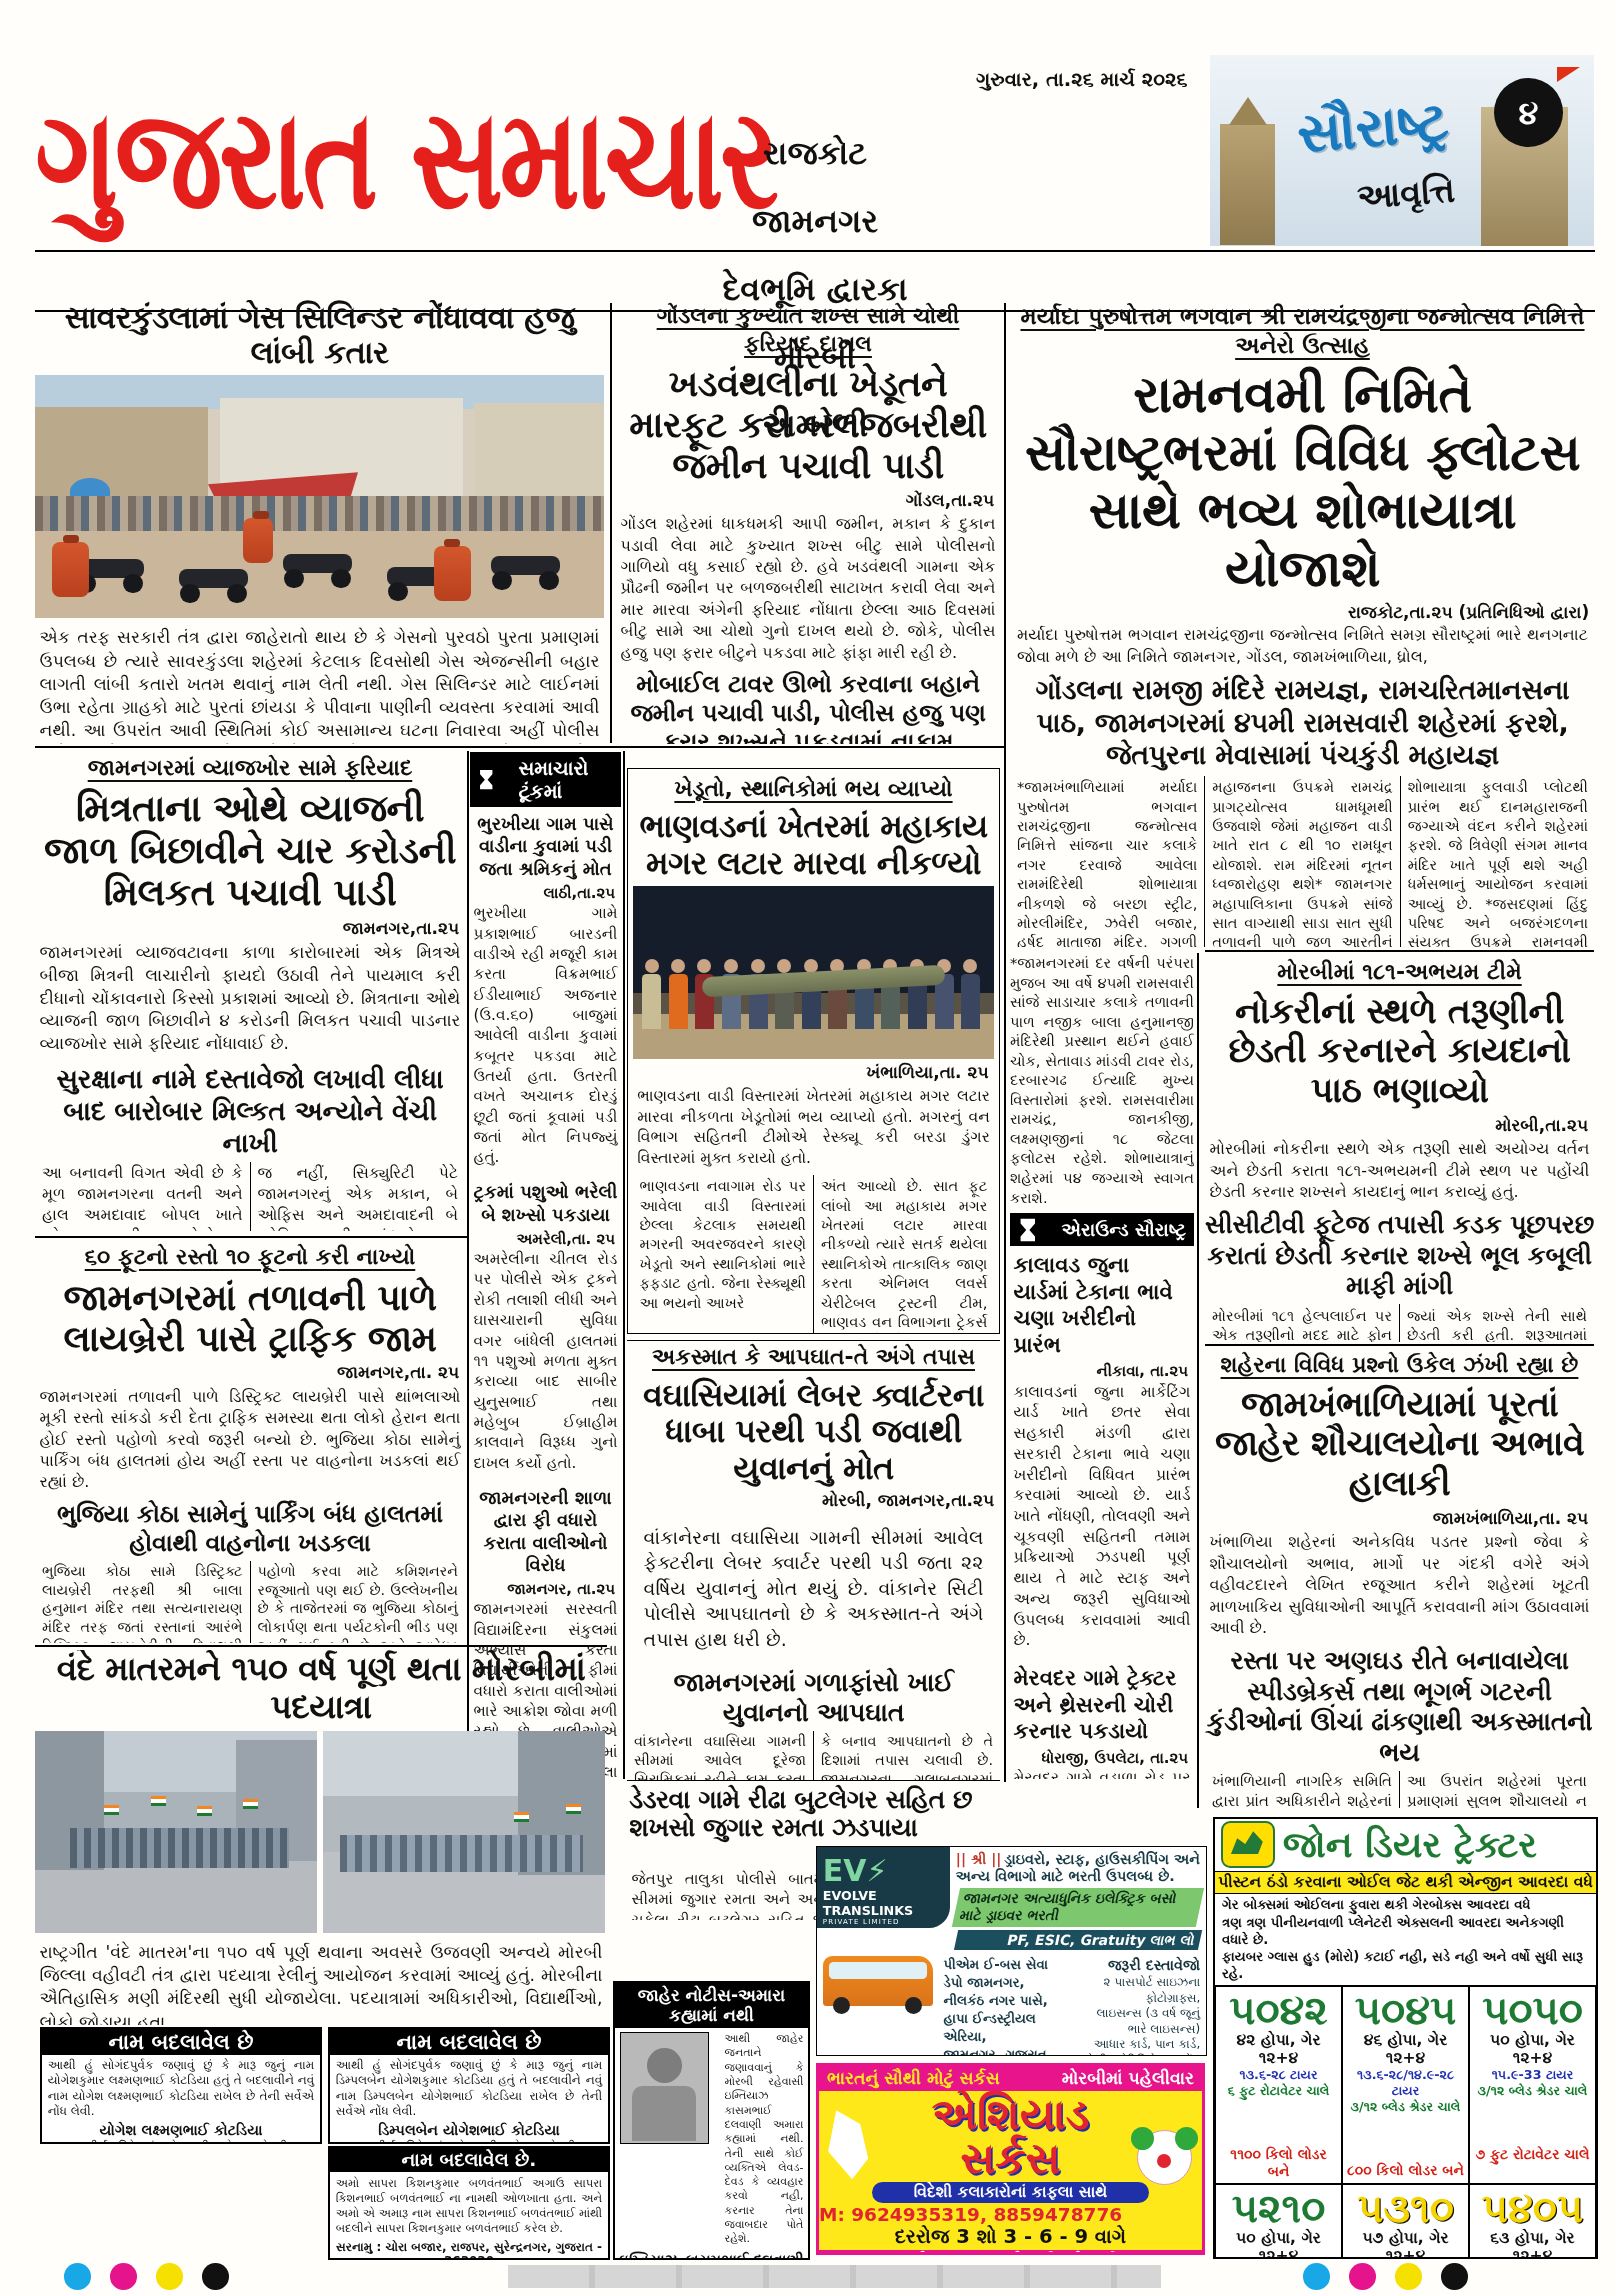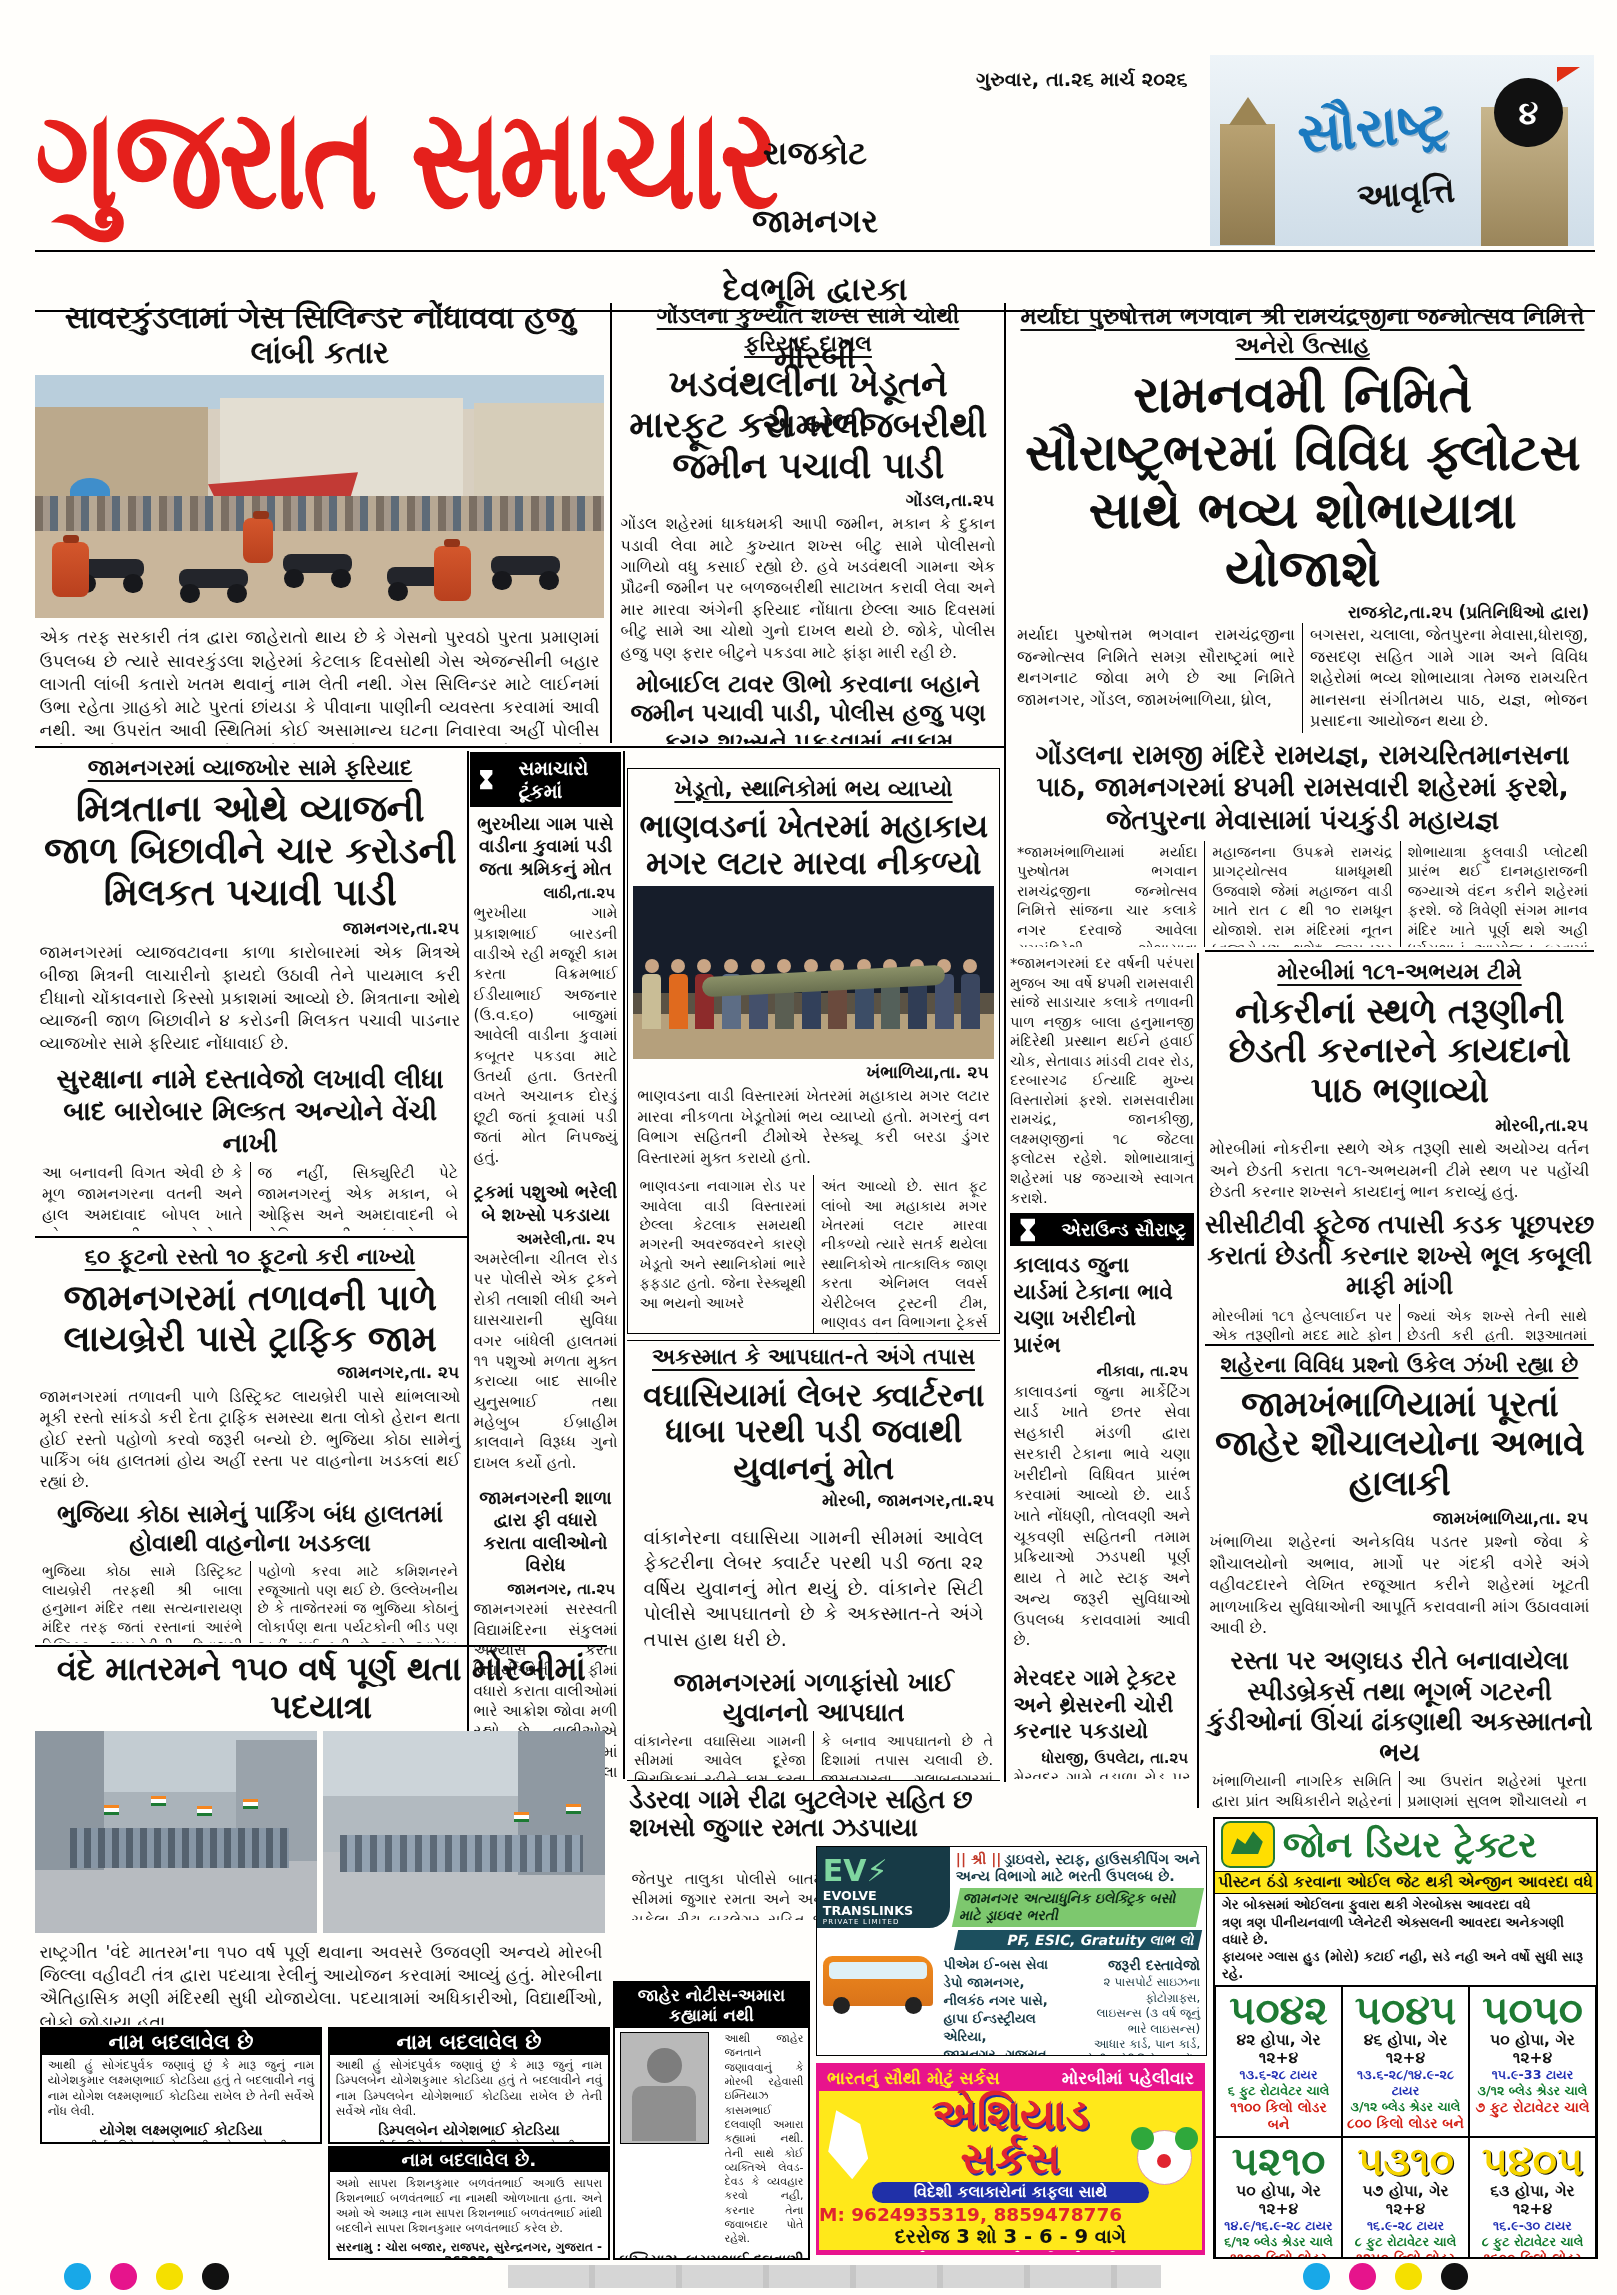--- a/index.html
+++ b/index.html
@@ -32,21 +32,21 @@
   .bike{position:absolute;width:69px;height:19.6px;background:#23252b;border-radius:8px;}
   .bike:before,.bike:after{content:"";position:absolute;bottom:-15px;width:19.6px;height:19.6px;border-radius:50%;background:#17181c;}
   .bike:before{left:1.2px}.bike:after{right:1.2px}
   .cyl{position:absolute;width:37px;height:55px;background:linear-gradient(#d4572c,#b9401e);border-radius:8px;}
   .cyl:before{content:"";position:absolute;top:-7px;left:10.4px;width:16px;height:8px;background:#933418;border-radius:3.5px;}
   .jdcell{border:1.2px solid #000;padding:2.3px 3.5px;text-align:center;overflow:hidden;}
   .jdno{font-weight:900;font-size:40px;line-height:1.05;}
   .jdl1{font-weight:800;font-size:15.6px;}
   .jdl2{font-weight:700;font-size:12.7px;color:#2230b4;}
   .jdl3{font-weight:700;font-size:12.7px;color:#117a2c;}
-  .jdl4{font-weight:800;font-size:14px;color:#d42015;}
+  .jdl4{font-weight:800;font-size:14px;color:#d42015;margin-top:47px;}
   .temple{position:absolute;background:linear-gradient(#b9a272,#8f7a4f);}
   .temple:before{content:"";position:absolute;top:-26.6px;left:50%;transform:translateX(-50%);
     border-left:19.6px solid transparent;border-right:19.6px solid transparent;border-bottom:28px solid #9c8554;}
 </style>
 </head>
 <body>
 
 <div id="paper">
 
   <div class="abs" style="left:976px;top:68px;font-size:19.6px;font-weight:700;">ગુરુવાર, તા.૨૬ માર્ચ ૨૦૨૬</div>
@@ -117,21 +117,20 @@
     <div class="subhead" style="font-size:24px;margin:4.6px 0 3.5px;">મોબાઈલ ટાવર ઊભો કરવાના બહાને જમીન પચાવી પાડી, પોલીસ હજુ પણ ફરાર શખ્સને પકડવામાં નાકામ</div>
 
   </section>
 
   <section class="abs" style="left:1010px;top:300px;width:585px;height:647px;overflow:hidden;">
     <div class="kicker" style="font-size:23px;">મર્યાદા પુરુષોત્તમ ભગવાન શ્રી રામચંદ્રજીના જન્મોત્સવ નિમિત્તે અનેરો ઉત્સાહ</div>
     <div class="headline" style="font-size:51px;">રામનવમી નિમિતે સૌરાષ્ટ્રભરમાં વિવિધ ફ્લોટસ સાથે ભવ્ય શોભાયાત્રા યોજાશે</div>
     <div class="dateline">રાજકોટ,તા.૨૫ (પ્રતિનિધિઓ દ્વારા)</div>
     <div class="cols">
       <div style="font-size:16px;line-height:1.35;text-align:justify;">મર્યાદા પુરુષોત્તમ ભગવાન રામચંદ્રજીના જન્મોત્સવ નિમિતે સમગ્ર સૌરાષ્ટ્રમાં ભારે થનગનાટ જોવા મળે છે આ નિમિતે જામનગર, ગોંડલ, જામખંભાળિયા, ધ્રોલ,</div>
-      <div style="font-size:16px;line-height:1.35;text-align:justify;">બગસરા, ચલાલા, જેતપુરના મેવાસા,ધોરાજી, જસદણ સહિત ગામે ગામ અને વિવિધ શહેરોમાં ભવ્ય શોભાયાત્રા તેમજ રામચરિત માનસના સંગીતમય પાઠ, યજ્ઞ, ભોજન પ્રસાદના આયોજન થયા છે.</div>
     </div>
     <div class="subhead" style="font-size:27px;margin:5.8px 0 4.6px;">ગોંડલના રામજી મંદિરે રામયજ્ઞ, રામચરિતમાનસના પાઠ, જામનગરમાં ૪૫મી રામસવારી શહેરમાં ફરશે, જેતપુરના મેવાસામાં પંચકુંડી મહાયજ્ઞ</div>
     <div class="cols">
       <div style="font-size:14.7px;line-height:1.32;text-align:justify;">*જામખંભાળિયામાં મર્યાદા પુરુષોતમ ભગવાન રામચંદ્રજીના જન્મોત્સવ નિમિત્તે સાંજના ચાર કલાકે નગર દરવાજે આવેલા રામમંદિરેથી શોભાયાત્રા નીકળશે જે બરછા સ્ટ્રીટ, મોરલીમંદિર, ઝવેરી બજાર, હર્ષદ માતાજી મંદિર, ગુગળી ચોક જોધપુર ગેઈટ વગેરે વિસ્તારમાં પરિભ્રમણ કરીને રામમંદિરે પરત ફરશે. શોભાયાત્રામાં રામ સીતા અને હનુમાનજીના વેશભુષા વાળા પાત્રો સાથે રહેશે.* ધ્રોલમાં આંબાભગતની જગ્યાએથી સાંજે શોભાયાત્રાનું પ્રસ્થાન થશે. જે શહેરના વિવિધ માર્ગો પર પસાર થશે. *ગોંડલમાં રામમંદિર ખાતે રામનવમી નિમિતે રામચરિતમાનસના સંગીતમય શૈલીમાં પાઠ યોજાશે. બપોરે સાડાબાર કલાકે રામજન્મોત્સવ ઉજવાશે.</div>
       <div style="font-size:14.7px;line-height:1.32;text-align:justify;">મહાજનના ઉપક્રમે રામચંદ્ર પ્રાગટ્યોત્સવ ધામધૂમથી ઉજવાશે જેમાં મહાજન વાડી ખાતે રાત ૮ થી ૧૦ રામધૂન યોજાશે. રામ મંદિરમાં નૂતન ધ્વજારોહણ થશે* જામનગર મહાપાલિકાના ઉપક્રમે સાંજે સાત વાગ્યાથી સાડા સાત સુધી તળાવની પાળે જળ આરતીનું આયોજન કરવામાં આવ્યું છે. *બગસરામાં વિશ્વ હિંદુ પરિષદ, બજરંગદળ, સમસ્ત હિંદુ સમાજના સંયુક્ત ઉપક્રમે રામનવમી પ્રસંગે નવા જીનપરાવિસ્તારમાં આવેલા હનુમાનજી મંદિરેથી ભવ્ય શોભાયાત્રા નીકળશે. જુદાજુદા રાજમાર્ગો પર ફરીને પૂર્ણાહૂતિ થશે. રાતે આઠ કલાકે મહાઆરતી થયા બાદ ધર્મસભા યોજાશે.* ચલાળામાં બપોરે ૩ કલાકે રાધાકૃષ્ણ મંદિરથી રામનવમી નિમિતે ભવ્ય</div>
       <div style="font-size:14.7px;line-height:1.32;text-align:justify;">શોભાયાત્રા ફુલવાડી પ્લોટથી પ્રારંભ થઈ દાનમહારાજની જગ્યાએ વંદન કરીને શહેરમાં ફરશે. જે ત્રિવેણી સંગમ માનવ મંદિર ખાતે પૂર્ણ થશે અહી ધર્મસભાનું આયોજન કરવામાં આવ્યું છે. *જસદણમાં હિંદુ પરિષદ અને બજરંગદળના સંયુક્ત ઉપક્રમે રામનવમી નિમિત્તે ભવ્ય શોભાયાત્રાનું આયોજન કરવામાં આવ્યું છે. જેમાં વિવિધ ફલોટસ રહેશે આ શોભાયાત્રામાં રામચંદ્રજીની મનમોહક ઝાંખીઓ તેમજ બેનરો આકર્ષણ બનશે. શોભાયાત્રામાં ઠેરઠેર પુષ્પવર્ષા થશે.*જેતપુર તાલુકાના મેવાસા ગામે રામનવમી મહોત્સવની ધામધૂમથી ઉજવણી કરવાનું આયોજન થયું છે.આ નિમિત્તે પંચકુંડી મહાયજ્ઞ, મહાપ્રસાદ સાથે રાતના સંતવાણી યોજાશે.રાતના સમયે સત્યનારાયણની કથા યોજાશે.</div>
     </div>
   </section>
 
   <section class="abs" style="left:35px;top:752px;width:430px;height:479px;overflow:hidden;">

